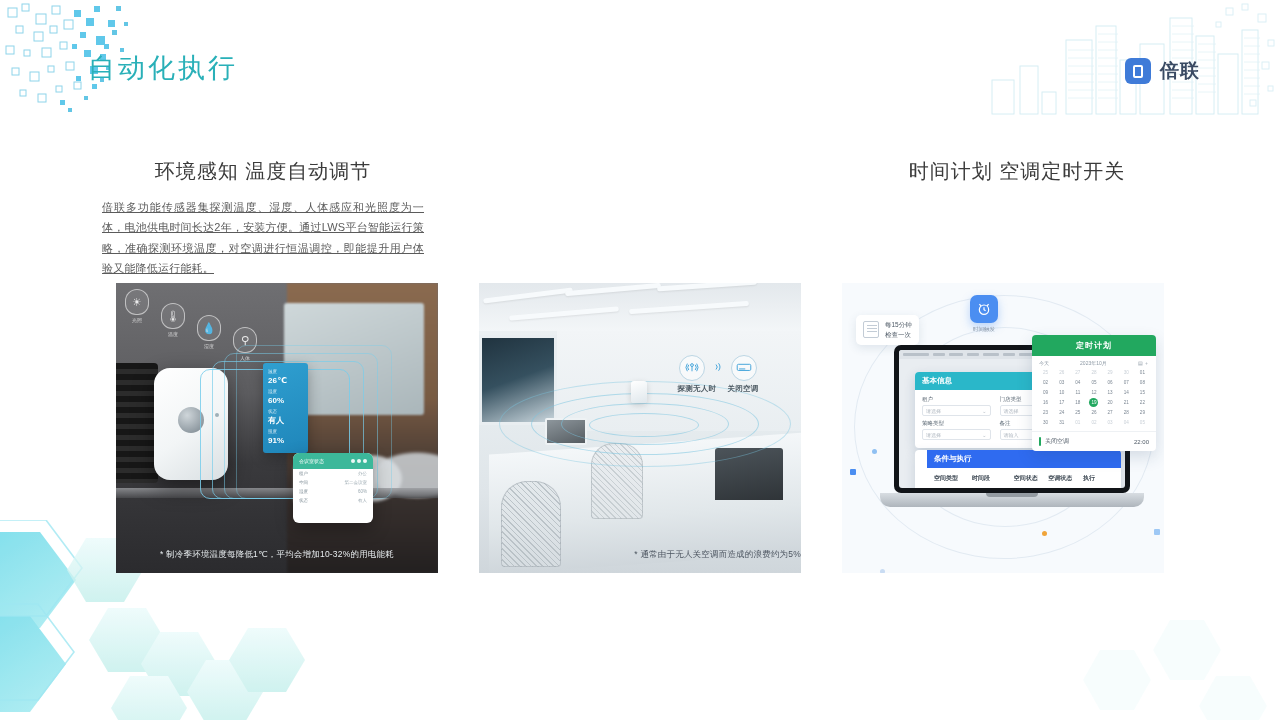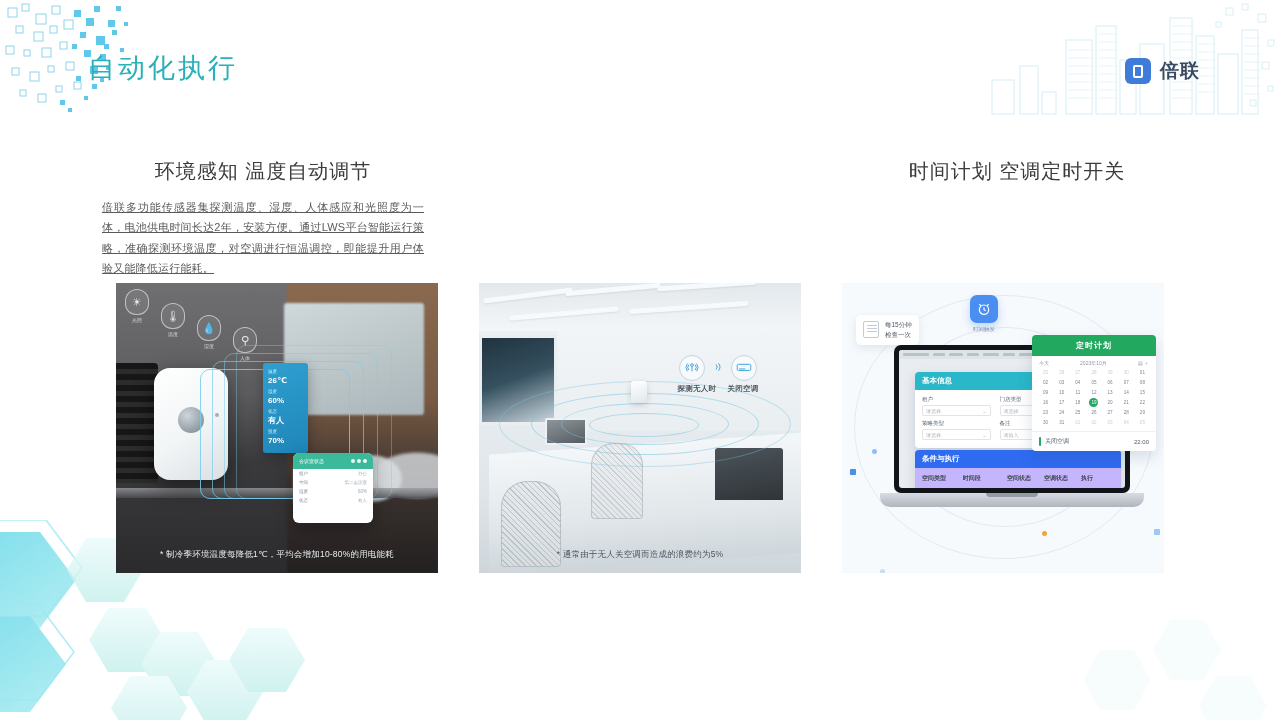--- a/index.html
+++ b/index.html
@@ -100,21 +100,21 @@
   .fig-caption {
     position: absolute;
     left: 0; right: 0; bottom: 12px;
     text-align: center;
     font-size: 8.5px;
     letter-spacing: .2px;
     z-index: 40;
     white-space: nowrap;
   }
   .cap-light { color: #e9eef0; }
-  .cap-dark  { color: #4c5560; }
+  .cap-dark  { color: #4c5560; text-align: right; }
 
   
   .f1-bg { position: absolute; inset: 0;
     background:
       linear-gradient(180deg,#6f6f72 0%, #5d5d60 38%, #3a3a3d 62%, #2b2b2e 100%);
   }
   .f1-wood { position: absolute; right: 0; top: 0; width: 47%; height: 100%;
     background: linear-gradient(180deg,#8c6a4e 0%, #7a5b42 40%, #3c3330 70%, #232020 100%);
     filter: blur(1px); opacity: .95;
   }
@@ -295,21 +295,21 @@
   .f3-card-basic .hd { background: #2ab7c9; color: #fff; font-size: 7.5px; font-weight: 700;
     padding: 4px 7px; }
   .f3-form { display: grid; grid-template-columns: 1fr 1fr; gap: 4px 9px; padding: 6px 7px 8px; }
   .f3-field .fl { font-size: 5.5px; color: #5a6773; margin-bottom: 2px; }
   .f3-field .fi { height: 11px; border: 1px solid #dfe4ea; border-radius: 2px;
     display: flex; align-items: center; justify-content: space-between; padding: 0 3px;
     font-size: 5px; color: #aeb6bf; }
 
   .f3-card-cond {
     position: absolute; left: 16px; top: 100px; right: 4px;
-    background: #c4b5fd; border-radius: 4px 4px 0 0; box-shadow: 0 4px 12px rgba(30,60,100,.16); overflow: hidden;
+    background: #ffffff; border-radius: 4px 4px 0 0; box-shadow: 0 4px 12px rgba(30,60,100,.16); overflow: hidden; padding-left: 12px;
   }
   .f3-card-cond .hd { background: #2f6bf0; color: #fff; font-size: 7.5px; font-weight: 700; padding: 4px 7px; }
   .f3-table { padding: 4px 7px 7px; }
   .f3-tr { display: grid; grid-template-columns: 1.05fr 1.15fr .95fr .95fr .9fr; gap: 2px; }
   .f3-tr.head div { font-size: 6px; color: #3c4752; font-weight: 700; padding: 2px 0; }
   .f3-tr.body div { font-size: 6px; color: #4f5a66; padding: 2px 0; }
 
   .f3-plan {
     position: absolute; left: 190px; top: 20px; width: 124px;
     background: #fff; border-radius: 4px; box-shadow: 0 6px 16px rgba(30,60,100,.16); overflow: hidden;
@@ -518,21 +518,21 @@
     </div>
 
     <div class="f1-card">
       <div class="k">温度</div>
       <div class="v">26℃</div>
       <div class="k">湿度</div>
       <div class="v">60%</div>
       <div class="k">状态</div>
       <div class="v">有人</div>
       <div class="k">照度</div>
-      <div class="v">70%</div>
+      <div class="v">91%</div>
     </div>
 
     <div class="f1-green">
       <div class="gh">
         <span>会议室状态</span>
         <span class="dots">
             <i></i>
             <i></i>
             <i></i>
           </span>
@@ -548,21 +548,21 @@
       <div class="grow">
         <span>湿度</span>
         <span class="rv">60%</span>
       </div>
       <div class="grow">
         <span>状态</span>
         <span class="rv">有人</span>
       </div>
     </div>
 
-    <div class="fig-caption cap-light">* 制冷季环境温度每降低1℃，平均会增加10-80%的用电能耗</div>
+    <div class="fig-caption cap-light">* 制冷季环境温度每降低1℃，平均会增加10-32%的用电能耗</div>
   </div>
 
   <div class="fig">
     <div class="f2-bg"></div>
     <div class="f2-ceiling">
       <div class="beam" style="left:4px;  top:10px; width:90px; transform:rotate(-7deg);"></div>
       <div class="beam" style="left:86px; top:4px;  width:96px; transform:rotate(-5deg);"></div>
       <div class="beam" style="left:178px;top:0px;  width:100px;transform:rotate(-4deg);"></div>
       <div class="beam" style="left:30px; top:28px; width:110px;transform:rotate(-5deg);"></div>
       <div class="beam" style="left:150px;top:22px; width:120px;transform:rotate(-4deg);"></div>

